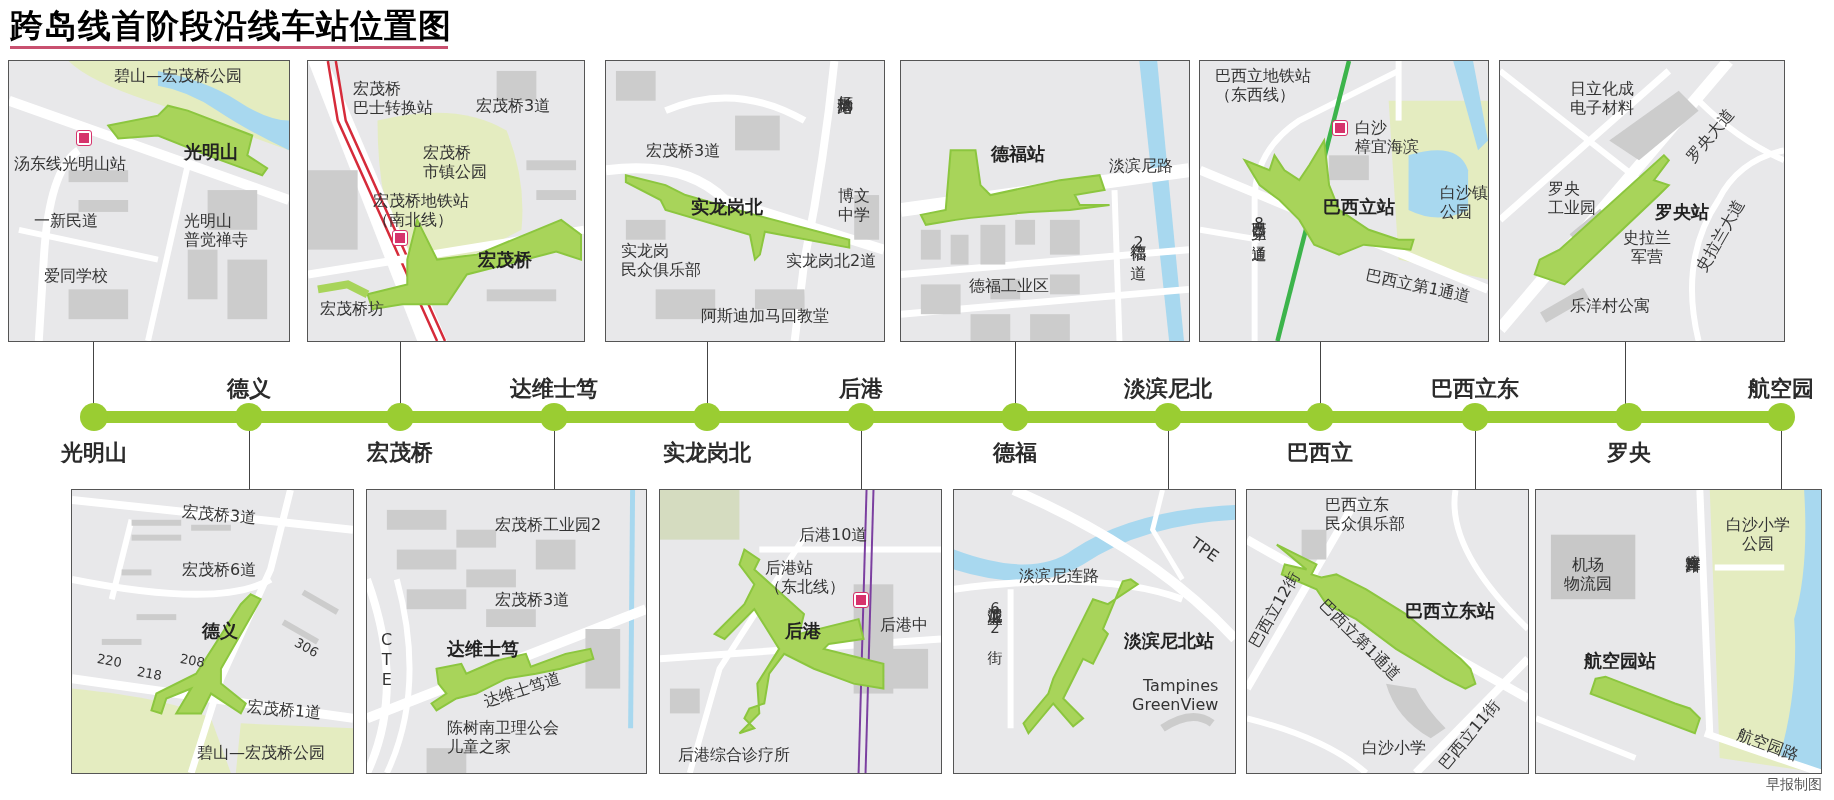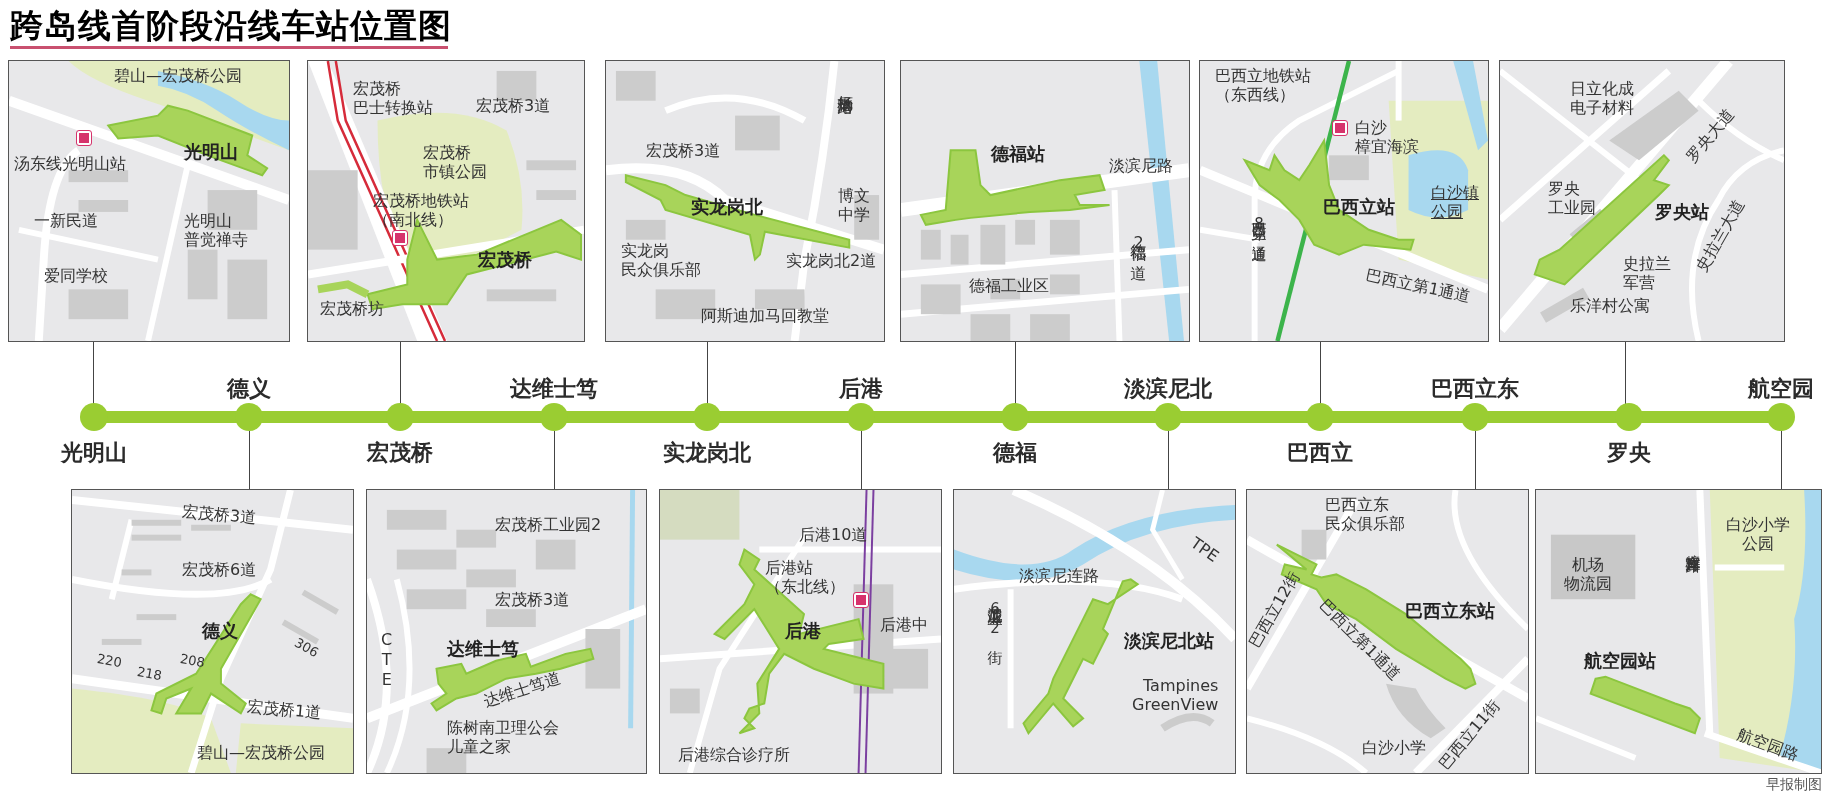--- a/index.html
+++ b/index.html
@@ -145,21 +145,21 @@
     <rect x="130" y="95" width="40" height="25" fill="#ccc"></rect>
     <path d="M150 0 L78 282" stroke="#3cb44b" stroke-width="4.5"></path>
     <path d="M45 100 L70 110 L75 95 L85 110 L100 120 L110 105 L125 80 L130 125 L140 150 L170 170 L200 180 L215 180 L212 190 L165 185 L140 195 L115 185 L100 160 L80 140 L60 125Z" fill="#a8d45a" stroke="#8cc63f" stroke-width="2"></path>
   </svg>
   <div class="lbl ml" style="left:15px;top:5px;">巴西立地铁站
 （东西线）</div>
   <div class="mrt" style="left:133px;top:60px;"></div>
   <div class="lbl ml" style="left:155px;top:57px;">白沙
 樟宜海滨</div>
   <div class="lbl bold" style="left:123px;top:135px;">巴西立站</div>
-  <div class="lbl ml" style="left:231px;top:122px;text-decoration:underline;">白沙镇
+  <div class="lbl ml" style="left:240px;top:122px;">白沙镇
 公园</div>
   <div class="lbl vert" style="left:50px;top:150px;font-size:15px;">巴西立第8通道</div>
   <div class="lbl" style="left:165px;top:215px;transform:rotate(12deg);">巴西立第1通道</div>
 </div>
 <div class="connector" style="left:1320px;top:342px;height:70px;"></div>
 
 <div class="panel" style="left:1499px;top:60px;width:286px;height:282px;">
   <svg viewBox="0 0 286 282">
     <path d="M0 270 L230 0" stroke="#fff" stroke-width="12"></path>
     <path d="M0 160 L170 10" stroke="#fff" stroke-width="7"></path>
@@ -172,21 +172,21 @@
         <rect x="40" y="240" width="50" height="12" transform="rotate(-30 65 246)"></rect>
       </g>
     <path d="M165 95 L170 100 L155 120 L170 125 L160 135 L65 225 L35 215 L40 200 L60 190Z" fill="#a8d45a" stroke="#8cc63f" stroke-width="2"></path>
   </svg>
   <div class="lbl ml" style="left:70px;top:18px;">日立化成
 电子材料</div>
   <div class="lbl ml" style="left:48px;top:118px;">罗央
 工业园</div>
   <div class="lbl" style="left:178px;top:65px;transform:rotate(-50deg);">罗央大道</div>
   <div class="lbl bold" style="left:155px;top:140px;">罗央站</div>
-  <div class="lbl ml" style="left:123px;top:193px;">史拉兰
+  <div class="lbl ml" style="left:123px;top:167px;text-align:center;">史拉兰
 军营</div>
   <div class="lbl" style="left:180px;top:165px;transform:rotate(-60deg);">史拉兰大道</div>
   <div class="lbl" style="left:70px;top:235px;">乐洋村公寓</div>
 </div>
 <div class="connector" style="left:1625px;top:342px;height:70px;"></div>
 
 <div class="track"></div>
 <div class="dot" style="left:80px;top:403px;"></div>
 <div class="dot" style="left:235px;top:403px;"></div>
 <div class="dot" style="left:386px;top:403px;"></div>

